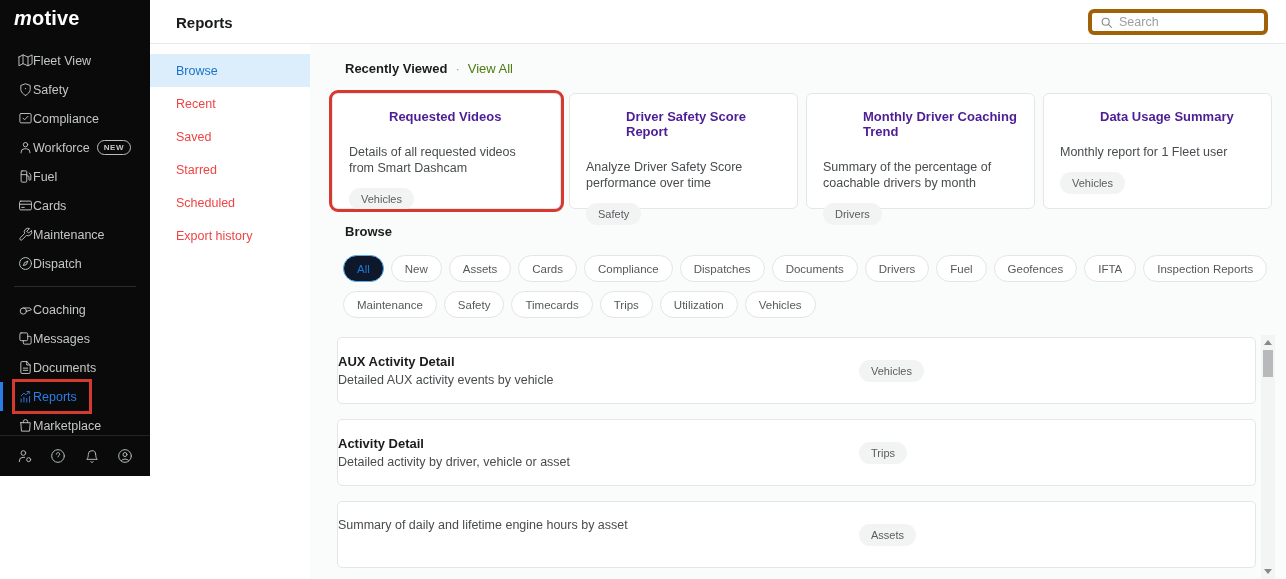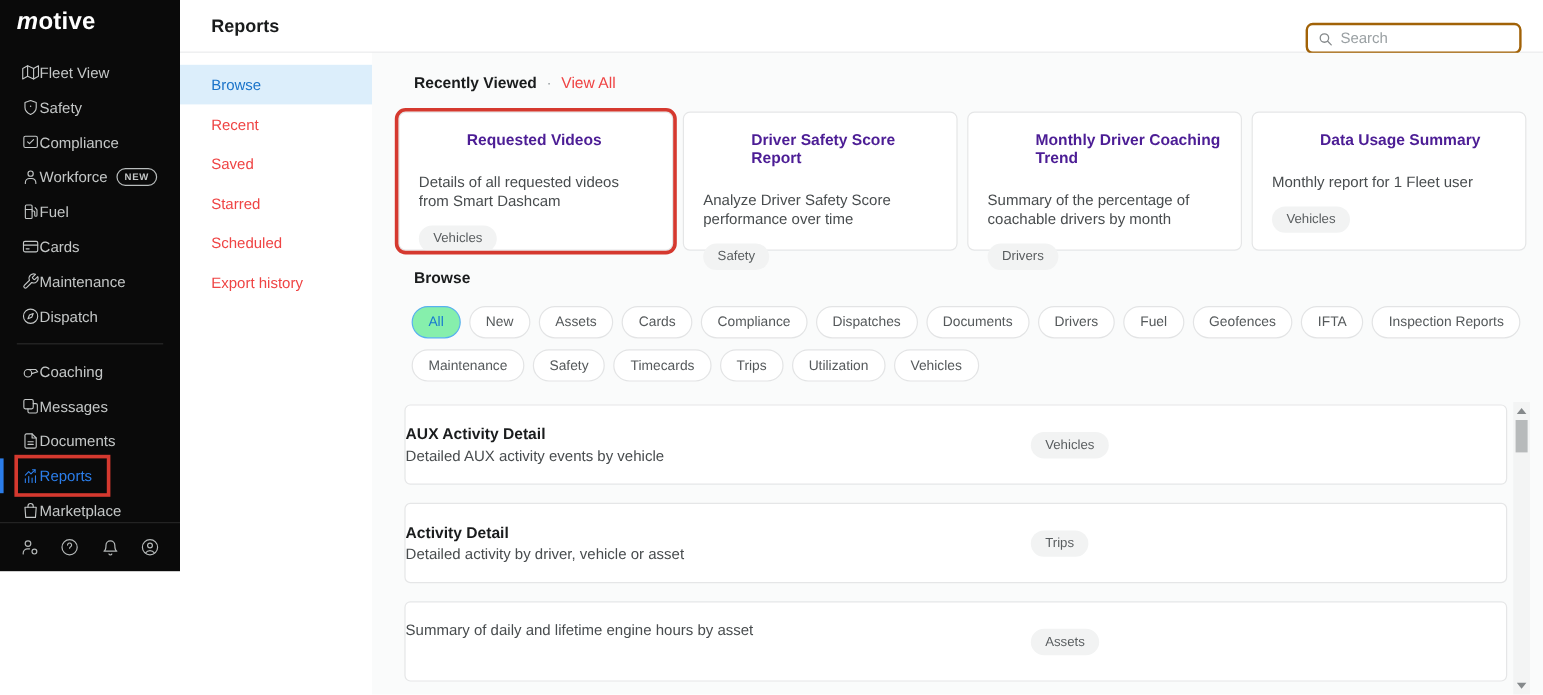--- a/index.html
+++ b/index.html
@@ -17,51 +17,51 @@
   .nav-item.active::before { content: ""; position: absolute; left: 0; top: 0; bottom: 0; width: 3px; background: #2b7de9; }
   .nav-divider { height: 1px; background: #2a2a2a; margin: 8px 14px; }
   .badge-new { margin-left: 7px; border: 1px solid #b9bdbd; border-radius: 9px; font-size: 8px; padding: 2px 6px; letter-spacing: .6px; color: #c4c7c7; font-weight: 700; }
   .nav-annotation { position: absolute; left: 12px; right: 58px; top: -3px; bottom: -3px; border: 3px solid #d5392f; pointer-events: none; }
   .sidebar-footer { position: absolute; left: 0; bottom: 0; width: 150px; height: 41px; border-top: 1px solid #232323; display: flex; align-items: center; justify-content: space-between; padding: 0 17px; }
   .sidebar-footer svg { width: 16px; height: 16px; fill: none; stroke: #b4b8b8; stroke-width: 1.5; stroke-linecap: round; stroke-linejoin: round; cursor: pointer; }
 
   
   .topbar { position: absolute; left: 150px; top: 0; width: 1136px; height: 44px; background: #fff; border-bottom: 1px solid #e8e9ea; }
   .topbar-title { position: absolute; left: 26px; top: 14px; font-size: 15px; font-weight: 700; color: #191b1c; }
-  .search-box { position: absolute; right: 18px; top: 9px; width: 180px; height: 26px; border: 2px solid #a16207; border-radius: 6px; background: #fff; display: flex; align-items: center; padding: 0 8px; gap: 6px; margin-top: 10px; }
+  .search-box { position: absolute; right: 18px; top: 9px; width: 180px; height: 26px; border: 4px solid #a16207; border-radius: 6px; background: #fff; display: flex; align-items: center; padding: 0 8px; gap: 6px; }
   .search-box svg { width: 13px; height: 13px; flex: none; fill: none; stroke: #85898b; stroke-width: 2; stroke-linecap: round; }
   .search-box input { border: none; outline: none; width: 100%; font-size: 12.5px; color: #333; font-family: "Liberation Sans", sans-serif; background: transparent; }
   .search-box input::placeholder { color: #9aa0a3; }
 
   
   .subnav { position: absolute; left: 150px; top: 44px; width: 160px; height: 535px; background: #fff; padding-top: 10px; }
   .subnav-item { height: 33px; display: flex; align-items: center; padding-left: 26px; font-size: 12.5px; color: #ef4444; cursor: pointer; }
   .subnav-item.active { background: #dceefb; color: #1a73c9; }
 
   
   .main { position: absolute; left: 310px; top: 44px; width: 976px; height: 535px; background: #fafbfb; }
   .rv-header { position: absolute; left: 35px; top: 17px; display: flex; align-items: center; gap: 8px; }
   .rv-title, .browse-heading { font-size: 13px; font-weight: 700; color: #1a1c1d; }
   .rv-sep { color: #9aa0a3; font-size: 13px; }
-  .rv-viewall { font-size: 13px; color: #ef4444; cursor: pointer; }
+  .rv-viewall { font-size: 13px; color: #4d7c0f; cursor: pointer; }
 
   .cards-row { position: absolute; left: 22px; top: 49px; display: flex; gap: 8px; }
   .card { width: 229px; height: 116px; background: #fff; border: 1px solid #e5e6e7; border-radius: 6px; padding: 15px 16px; cursor: pointer; }
   .card.highlighted { outline: 3px solid #d5392f; }
   .card-title { font-size: 13px; font-weight: 700; color: #4c1d95; margin-bottom: 20px; padding-left: 40px; }
   .card-desc { font-size: 12.5px; color: #484c4e; line-height: 1.28; }
   .tag { display: inline-block; background: #f2f3f3; border-radius: 12px; padding: 5px 12px; font-size: 11px; color: #595d5f; white-space: nowrap; }
   .card .tag { margin-top: 12px; }
 
   .browse-heading { position: absolute; left: 35px; top: 180px; }
   .chips-row { position: absolute; display: flex; gap: 7px; }
   .chips-row.r1 { left: 33px; top: 211px; }
   .chips-row.r2 { left: 33px; top: 247px; }
   .chip { height: 27px; display: flex; align-items: center; padding: 0 13px; border: 1px solid #e3e4e5; border-radius: 14px; background: #fff; font-size: 11.5px; color: #55595b; cursor: pointer; white-space: nowrap; }
-  .chip.active { border: 1.5px solid #58b0ef; background: #86efac; color: #1879d0; }
+  .chip.active { border: 1.5px solid #58b0ef; background: #0f172a; color: #1879d0; }
 
   .report-list { position: absolute; left: 27px; top: 293px; width: 919px; display: flex; flex-direction: column; gap: 15px; }
   .report-row { position: relative; height: 67px; background: #fff; border: 1px solid #e5e6e7; border-radius: 5px; padding: 16px 0 0 0; cursor: pointer; }
   .report-title { font-size: 13px; font-weight: 700; color: #1a1c1d; margin-bottom: 4px; }
   .report-desc { font-size: 12.5px; color: #484c4e; }
   .report-row .tag { position: absolute; left: 521px; top: 22px; }
 
   .scrollbar { position: absolute; right: 11px; top: 291px; width: 14px; height: 244px; background: #f3f4f4; display: flex; flex-direction: column; align-items: center; }
   .sb-arrow-up { width: 0; height: 0; border-left: 4px solid transparent; border-right: 4px solid transparent; border-bottom: 5px solid #85898b; margin-top: 5px; cursor: pointer; }
   .sb-thumb { width: 10px; height: 27px; background: #b7babb; margin-top: 5px; cursor: pointer; }

